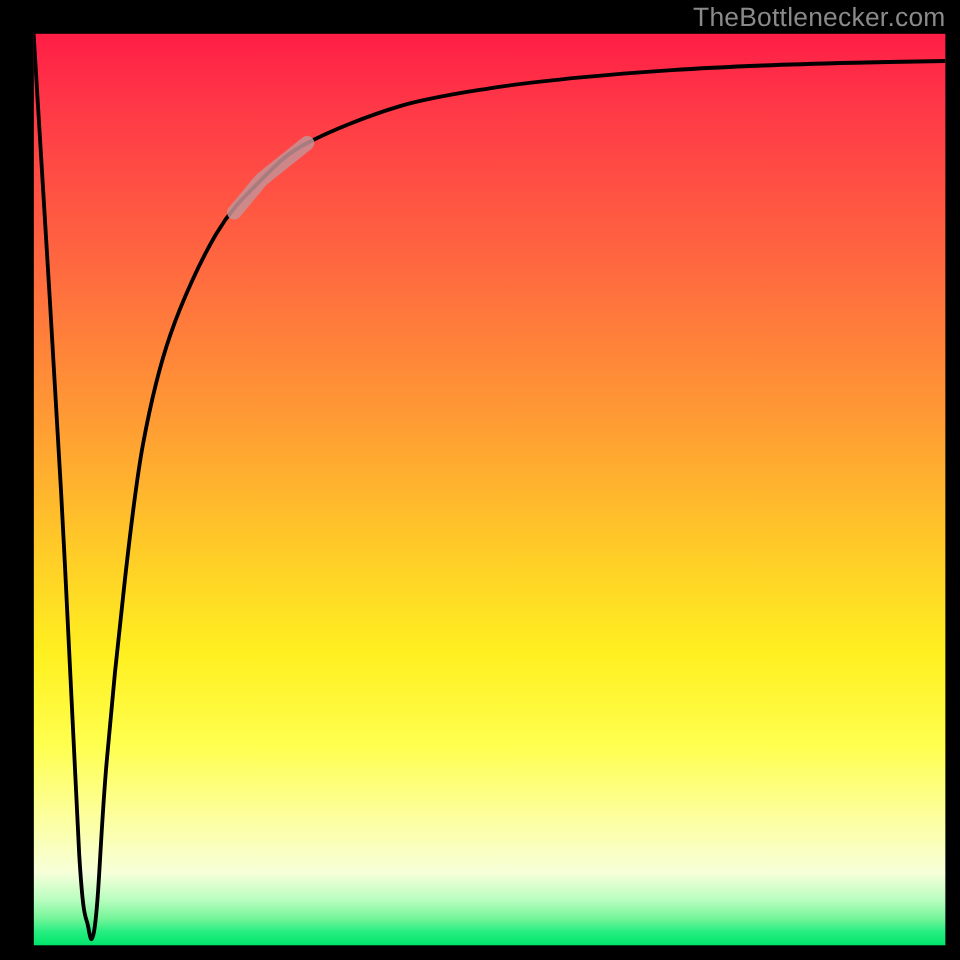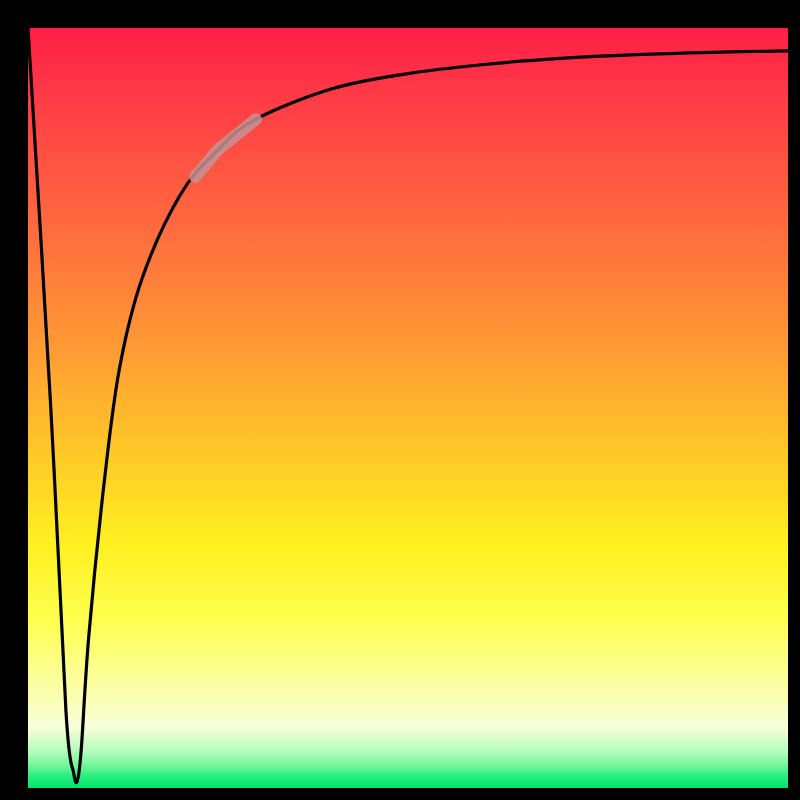--- a/index.html
+++ b/index.html
@@ -65,20 +65,21 @@
     top: 0;
     width: 100%;
     height: 100%;
     z-index: 2;
   }
 </style>
 </head>
 <body>
 
 <div class="frame">
+  <div class="watermark">TheBottlenecker.com</div>
 
   <div class="plot-area">
     <div class="gradient-bg"></div>
     <svg class="curve-svg" viewBox="0 0 760 760" preserveAspectRatio="none">
       <path fill="none" stroke="#000" stroke-width="3.2" stroke-linejoin="round" stroke-linecap="round" d="M 0.00 0.00 C 3.80 63.33, 16.47 266.00, 22.80 380.00 C 29.13 494.00, 34.20 623.20, 38.00 684.00 C 41.80 744.80, 43.70 733.40, 45.60 744.80 C 47.50 756.20, 48.13 756.20, 49.40 752.40 C 50.67 748.60, 51.30 746.07, 53.20 722.00 C 55.10 697.93, 57.00 652.33, 60.80 608.00 C 64.60 563.67, 70.93 500.33, 76.00 456.00 C 81.07 411.67, 84.87 376.20, 91.20 342.00 C 97.53 307.80, 103.87 279.93, 114.00 250.80 C 124.13 221.67, 139.33 188.73, 152.00 167.20 C 164.67 145.67, 177.33 134.27, 190.00 121.60 C 202.67 108.93, 209.00 101.33, 228.00 91.20 C 247.00 81.07, 278.67 68.40, 304.00 60.80 C 329.33 53.20, 354.67 49.65, 380.00 45.60 C 405.33 41.55, 430.67 39.01, 456.00 36.48 C 481.33 33.95, 506.67 32.05, 532.00 30.40 C 557.33 28.75, 582.67 27.61, 608.00 26.60 C 633.33 25.59, 658.67 24.95, 684.00 24.32 C 709.33 23.69, 747.33 23.05, 760.00 22.80"></path>
       <path fill="none" stroke="#c59295" stroke-width="12" stroke-linecap="round" opacity="0.85" d="M 167.20 148.96 C 167.92 148.09, 170.10 145.49, 171.54 143.75 C 172.99 142.01, 174.44 140.27, 175.89 138.54 C 177.33 136.80, 178.78 135.06, 180.23 133.33 C 181.68 131.59, 183.12 129.85, 184.57 128.11 C 186.02 126.38, 187.47 124.42, 188.91 122.90 C 190.36 121.38, 191.81 120.22, 193.26 118.99 C 194.70 117.76, 196.15 116.68, 197.60 115.52 C 199.05 114.36, 200.50 113.20, 201.94 112.05 C 203.39 110.89, 204.84 109.73, 206.29 108.57 C 207.73 107.41, 209.18 106.26, 210.63 105.10 C 212.08 103.94, 213.52 102.78, 214.97 101.62 C 216.42 100.46, 217.87 99.31, 219.31 98.15 C 220.76 96.99, 222.21 95.83, 223.66 94.67 C 225.10 93.52, 227.28 91.78, 228.00 91.20"></path>
     </svg>
   </div>
 </div>
 

